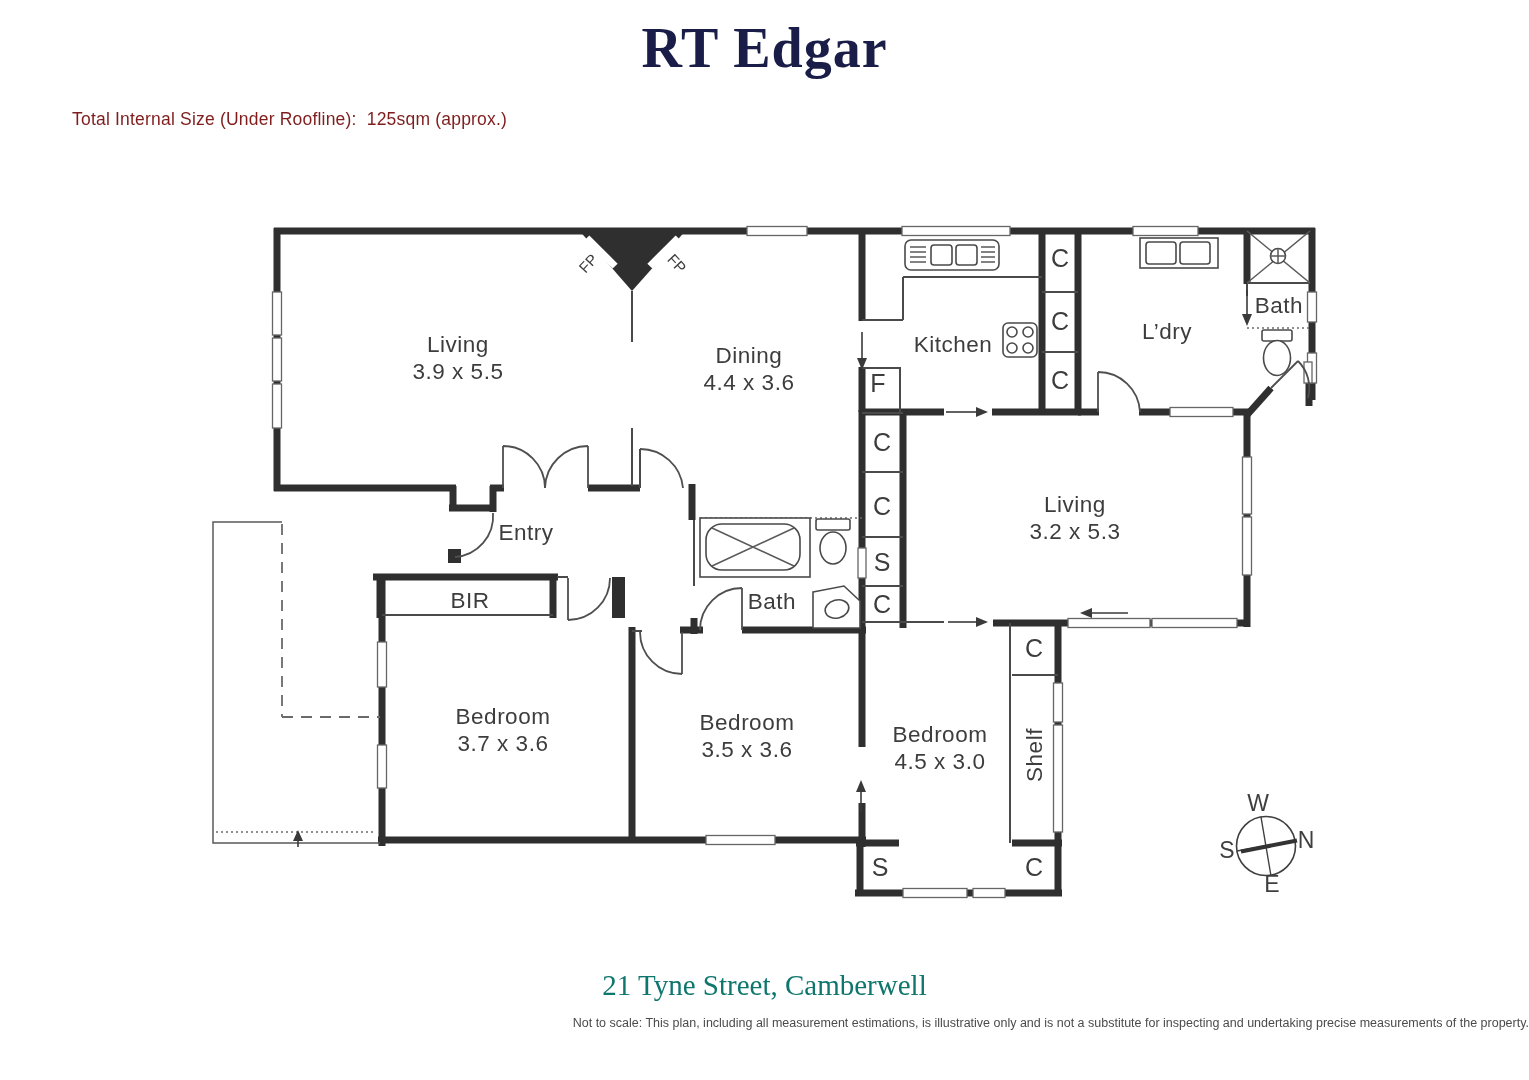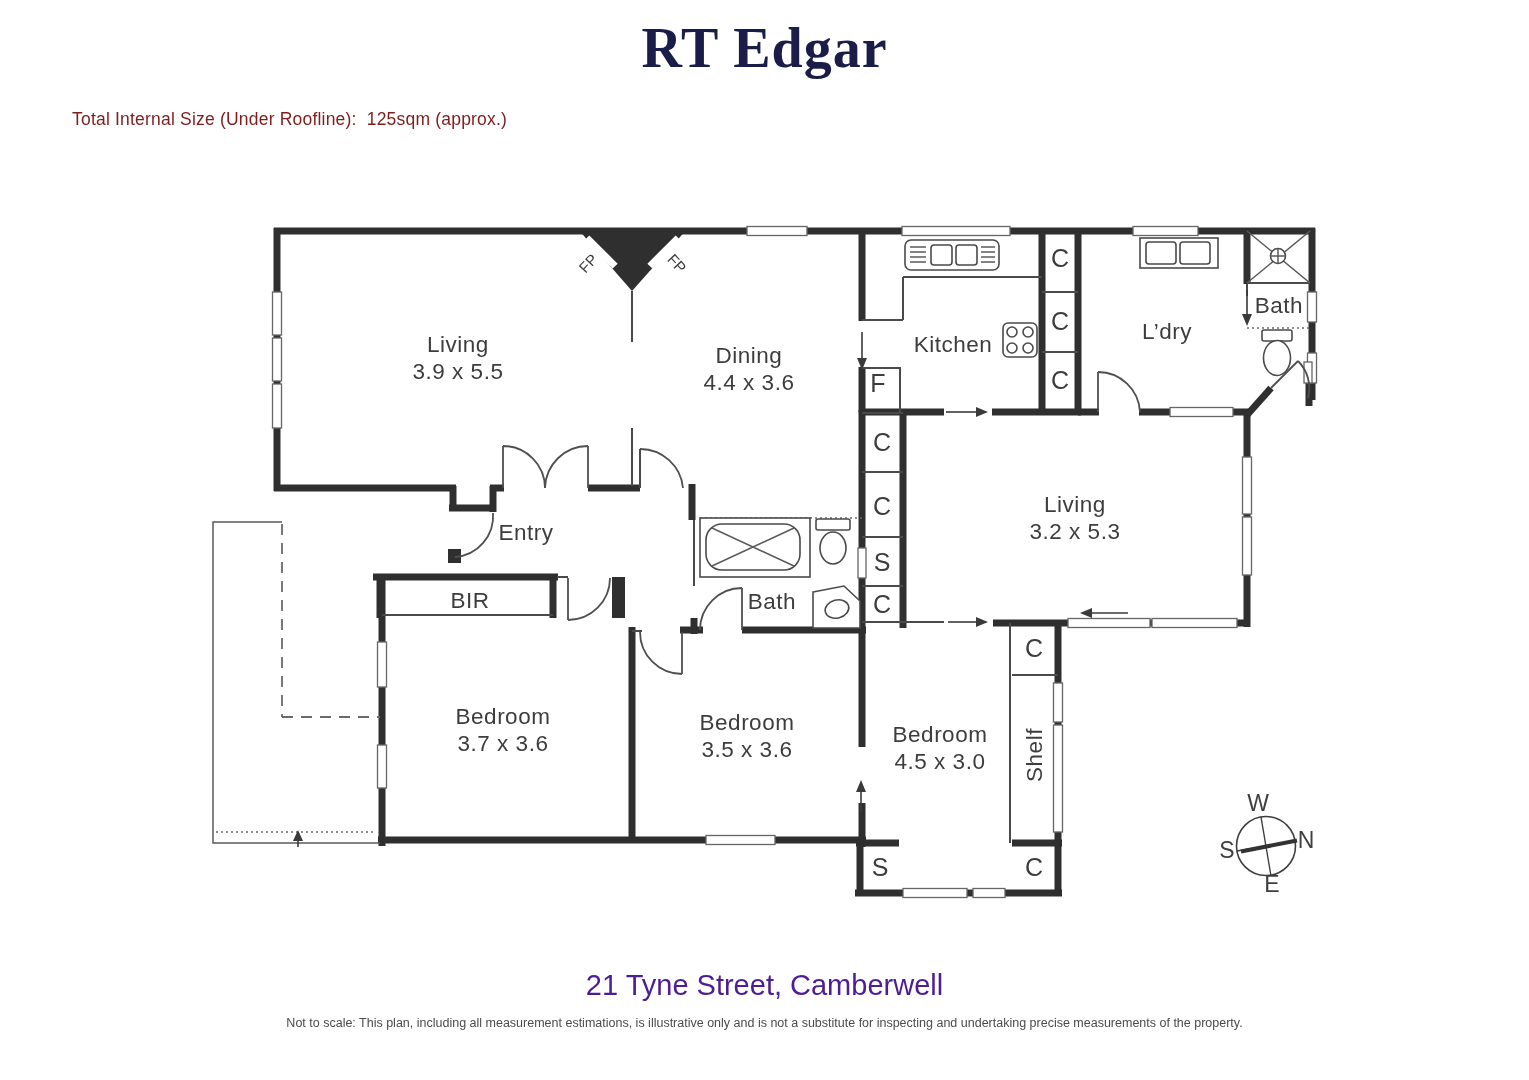--- a/index.html
+++ b/index.html
@@ -4,22 +4,22 @@
 <style>
   html,body{margin:0;padding:0;background:#ffffff;}
   .page{position:relative;width:1529px;height:1080px;background:#fff;overflow:hidden;
         font-family:"Liberation Sans", sans-serif;color:#3d3d3d;}
   .brand{position:absolute;top:16px;left:0;width:100%;text-align:center;
          font-family:"Liberation Serif", serif;font-weight:bold;font-size:56px;
          letter-spacing:1px;color:#191d47;}
   .size-note{position:absolute;top:109px;left:72px;font-size:17.5px;color:#7f1d1d;
              letter-spacing:.2px;white-space:pre-wrap;}
   .address{position:absolute;top:969px;left:0;width:100%;text-align:center;
-           font-family:Liberation Sans, sans-serif;font-size:29px;color:#4c1d95;}
-  .disclaimer{position:absolute;top:1016px;left:0;width:100%;text-align:center;
+           font-family:Liberation Serif, serif;font-size:29px;color:#0f766e;}
+  .disclaimer{position:absolute;top:1016px;left:0;width:100%;text-align:right;
               font-size:12.5px;color:#4b4b4b;}
   svg text{font-family:"Liberation Sans", sans-serif;fill:#3d3d3d;text-anchor:middle;}
   .rl{font-size:22.5px;letter-spacing:.5px;}
   .cs{font-size:25px;}
   .fp{font-size:15px;}
   .cmp{font-size:23px;fill:#3f3f3f;}
   .wall{stroke:#2f2f2f;stroke-width:7;fill:none;}
   .thin{stroke:#4a4a4a;stroke-width:2;fill:none;}
   .hair{stroke:#5a5a5a;stroke-width:1.5;fill:none;}
   .dash{stroke:#6a6a6a;stroke-width:1.8;fill:none;stroke-dasharray:11 8;}

